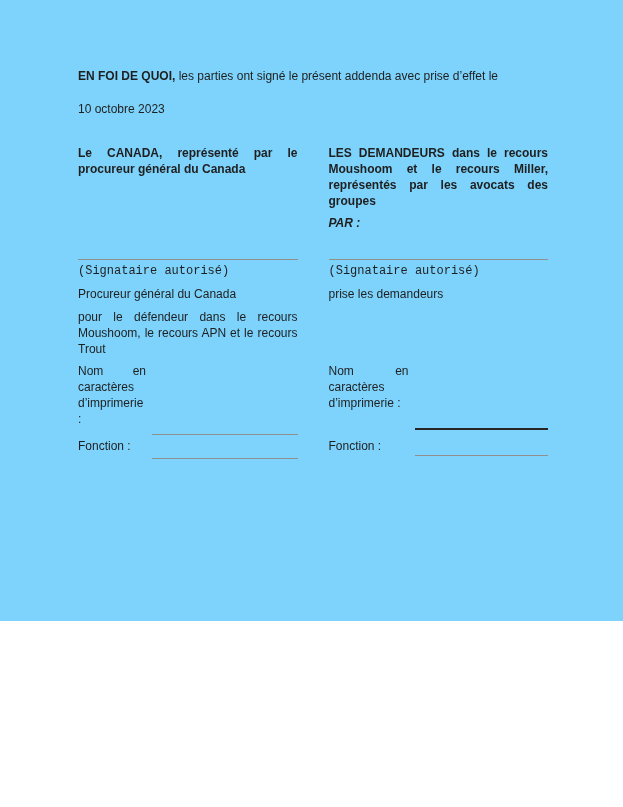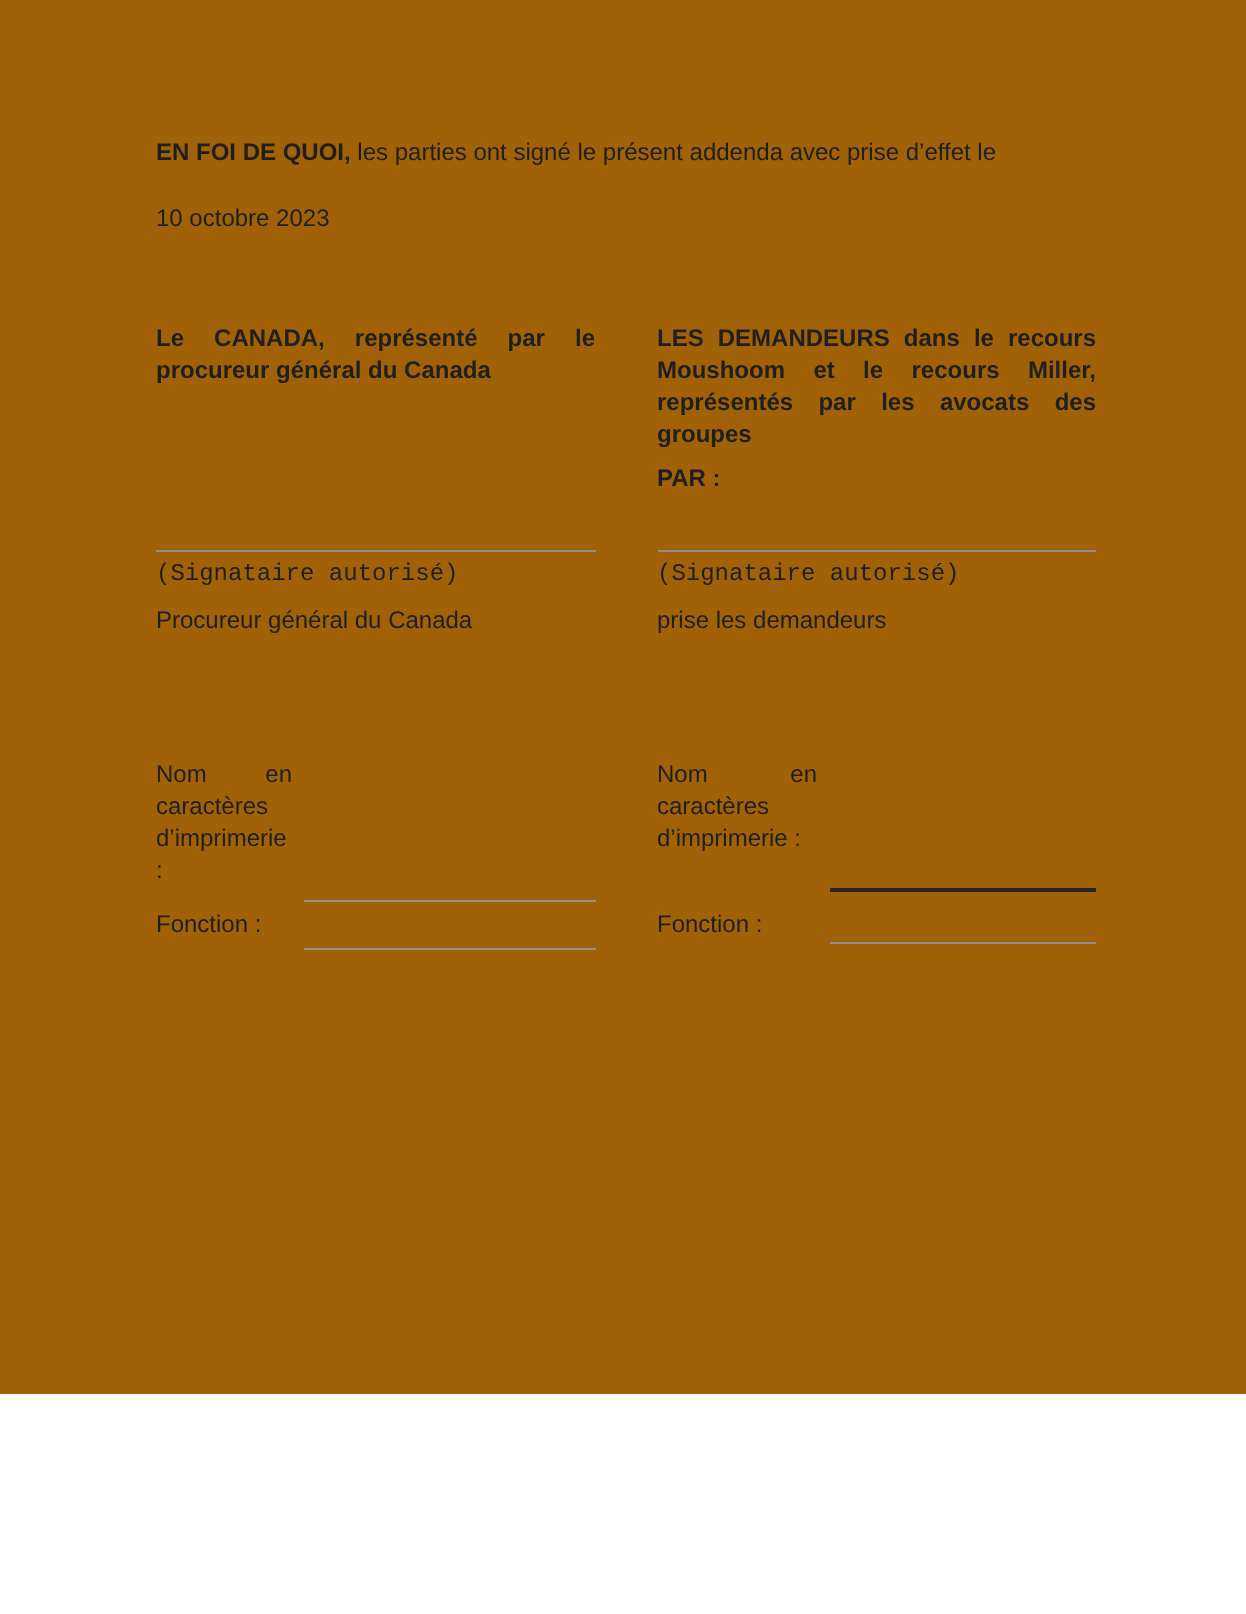--- a/index.html
+++ b/index.html
@@ -5,52 +5,52 @@
   :root {
     --text: #1f1f1f;
     --line-gray: #8f8f8f;
     --line-dark: #262626;
   }
   * { margin: 0; padding: 0; box-sizing: border-box; }
   html, body { background: #ffffff; }
   .page {
     position: relative;
     width: 623px;
-    height: 697px;
-    background: #a16207;
+    height: 621px;
+    background: #7dd3fc;
     font-family: "Liberation Sans", "DejaVu Sans", sans-serif;
     font-size: 12px;
     line-height: 16px;
     color: var(--text);
     overflow: hidden;
   }
   .content {
     position: absolute;
     left: 78px;
     top: 68px;
     width: 470px;
   }
   .intro-line1 { white-space: nowrap; }
   .intro-bold { font-weight: bold; }
   .intro-date { margin-top: 17px; }
 
   .columns {
-    margin-top: 44px;
+    margin-top: 28px;
     display: flex;
     gap: 31px;
   }
   .col { flex: 1 1 0; min-width: 0; }
 
   .justify { text-align: justify; text-align-last: left; }
 
   .party-heading {
     font-weight: bold;
   }
   .heading-area { height: 114px; }
-  .par-label { font-weight: bold; margin-top: 6px; }
+  .par-label { font-weight: bold; margin-top: 6px; font-style: italic; }
 
   .sig-line { border-top: 1.5px solid var(--line-gray); height: 0; }
 
   .middle-block { height: 100px; }
   .sig-caption { margin-top: 3px; font-family: Liberation Mono, monospace; }
   .signatory { margin-top: 7px; }
   .role { margin-top: 7px; }
 
   .field-row {
     display: flex;
@@ -97,20 +97,21 @@
     <div class="columns">
 
       <div class="col col-left">
         <div class="heading-area">
           <div class="party-heading justify">Le CANADA, représenté par le procureur général du Canada</div>
         </div>
         <div class="sig-line"></div>
         <div class="middle-block">
           <div class="sig-caption">(Signataire autorisé)</div>
           <div class="signatory">Procureur général du Canada</div>
+          <div class="role justify">pour le défendeur dans le recours Moushoom, le recours APN et le recours Trout</div>
         </div>
         <div class="field-row nom-row">
           <div class="field-label justify">Nom en caractères d’imprimerie :</div>
           <div class="fill-line"></div>
         </div>
         <div class="field-row fonction-row">
           <div class="field-label">Fonction :</div>
           <div class="fill-line"></div>
         </div>
       </div>

